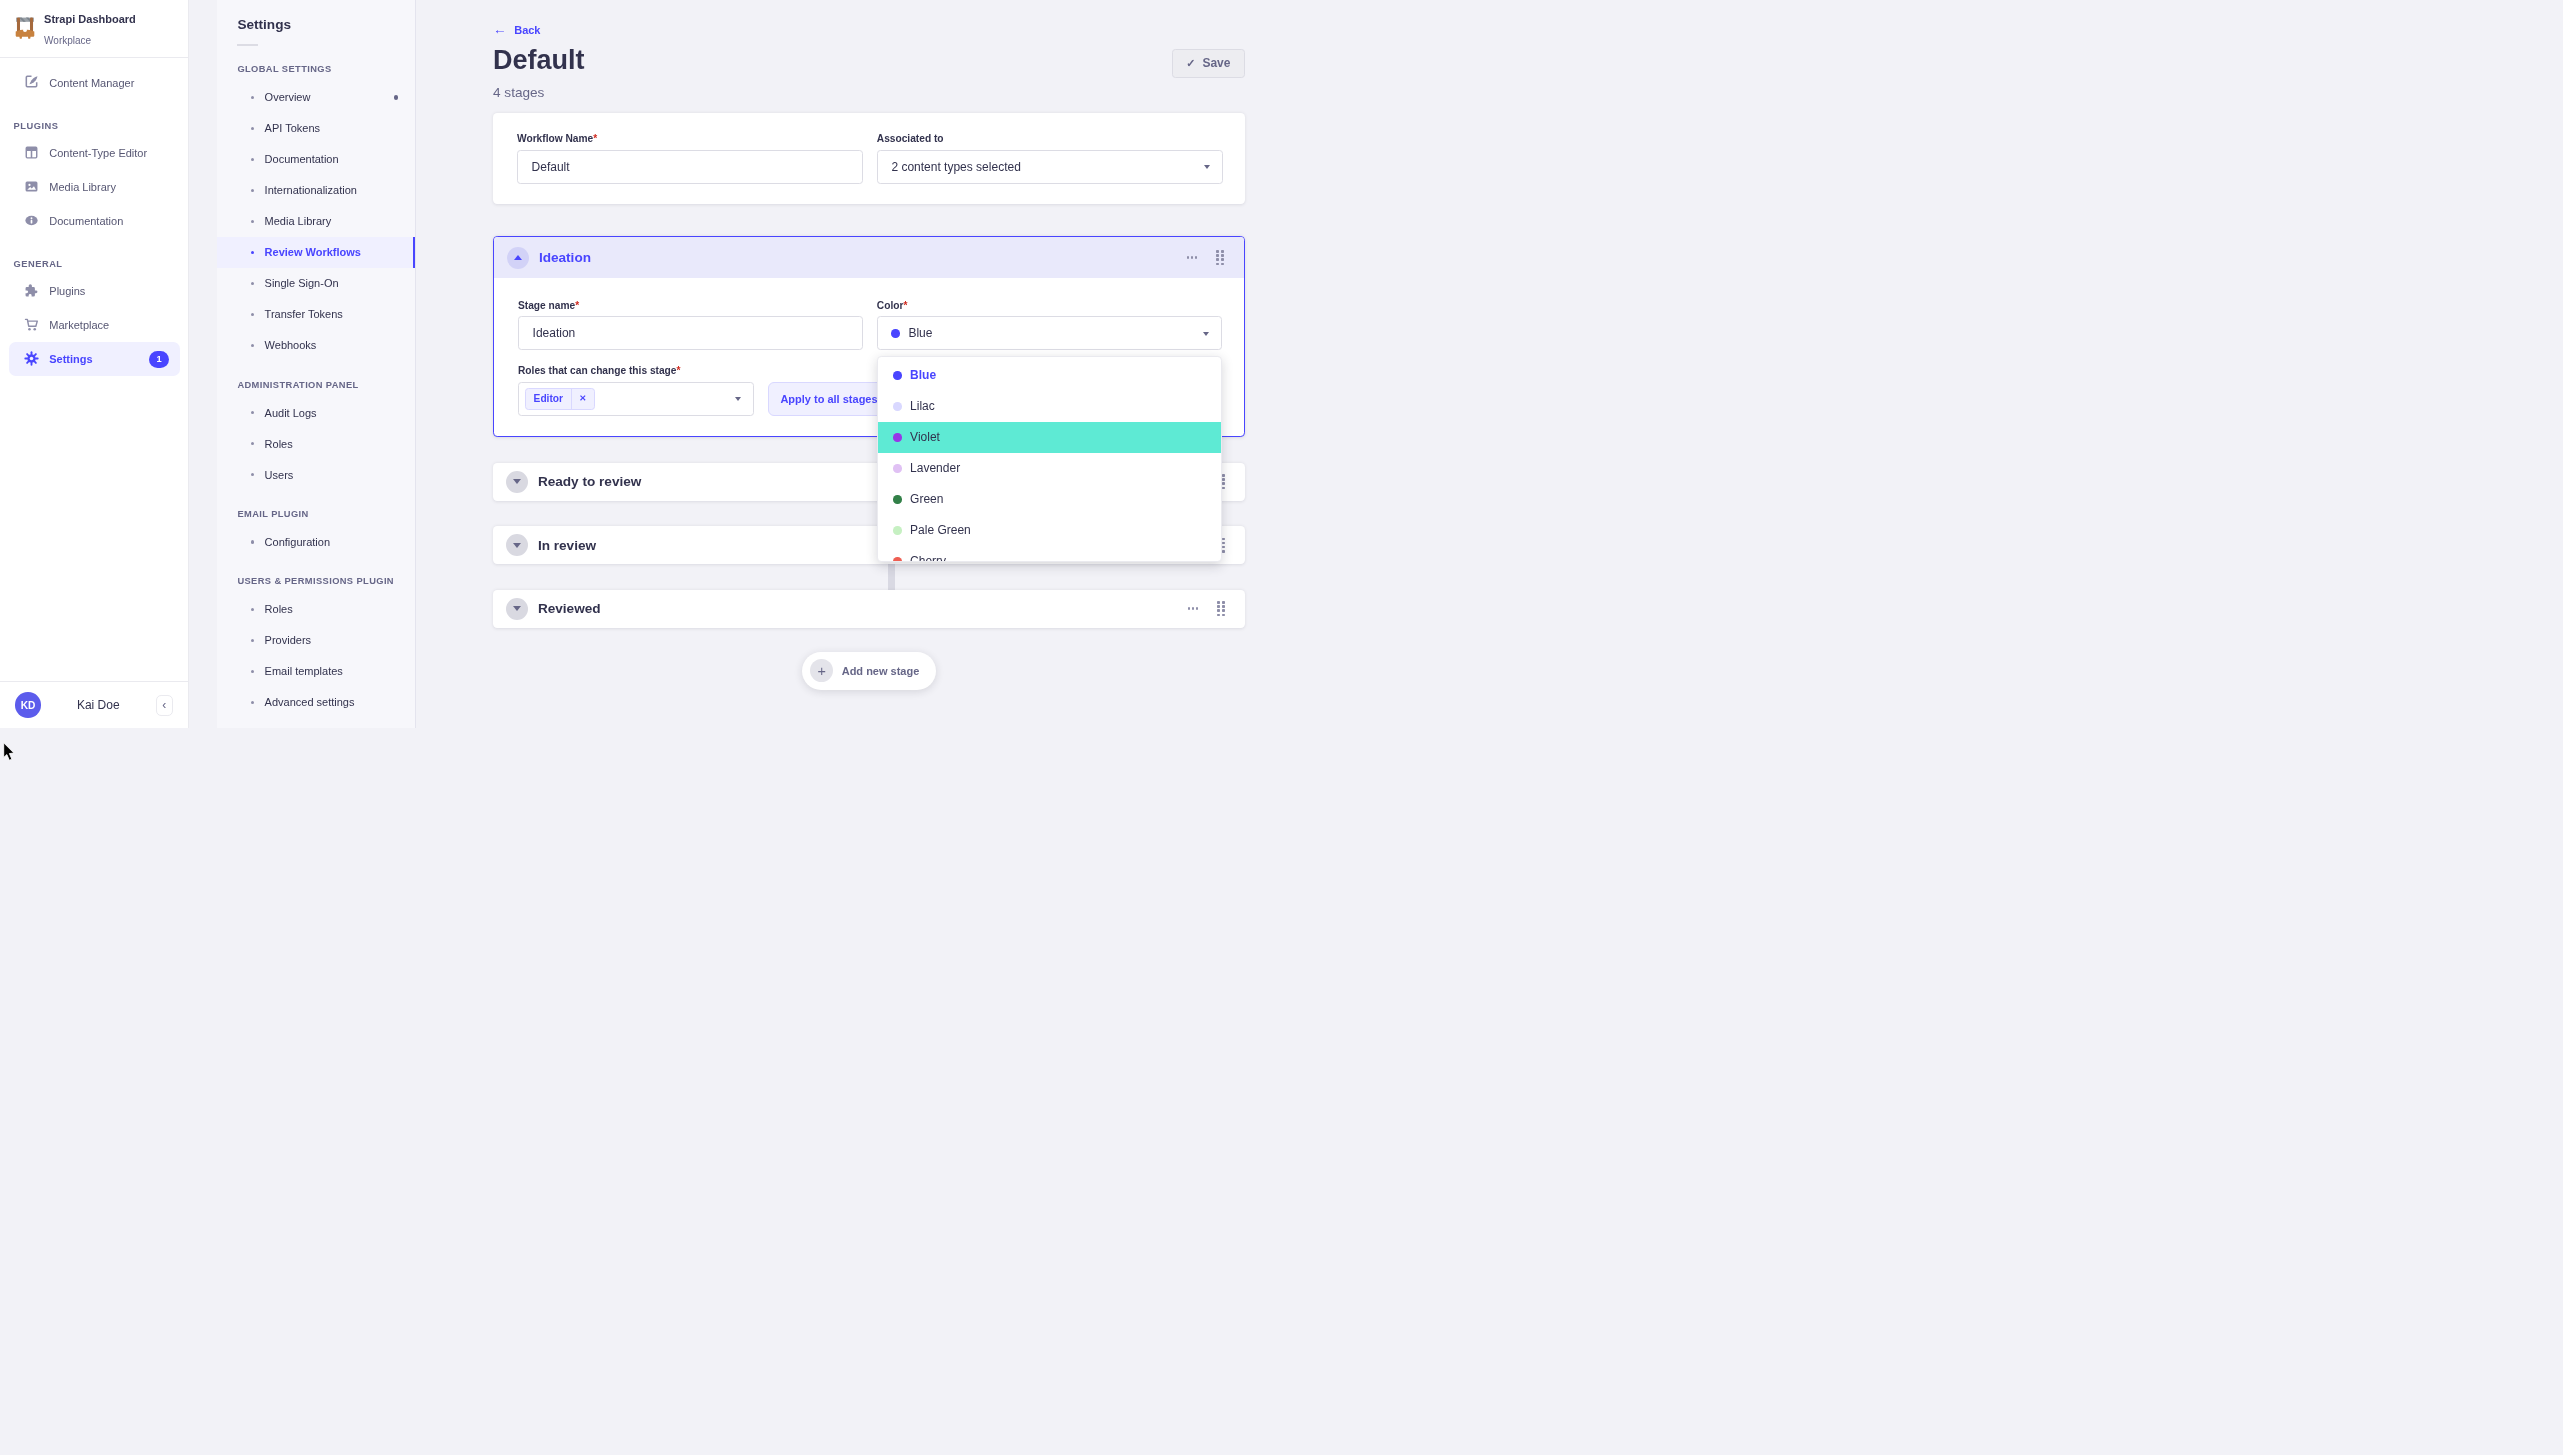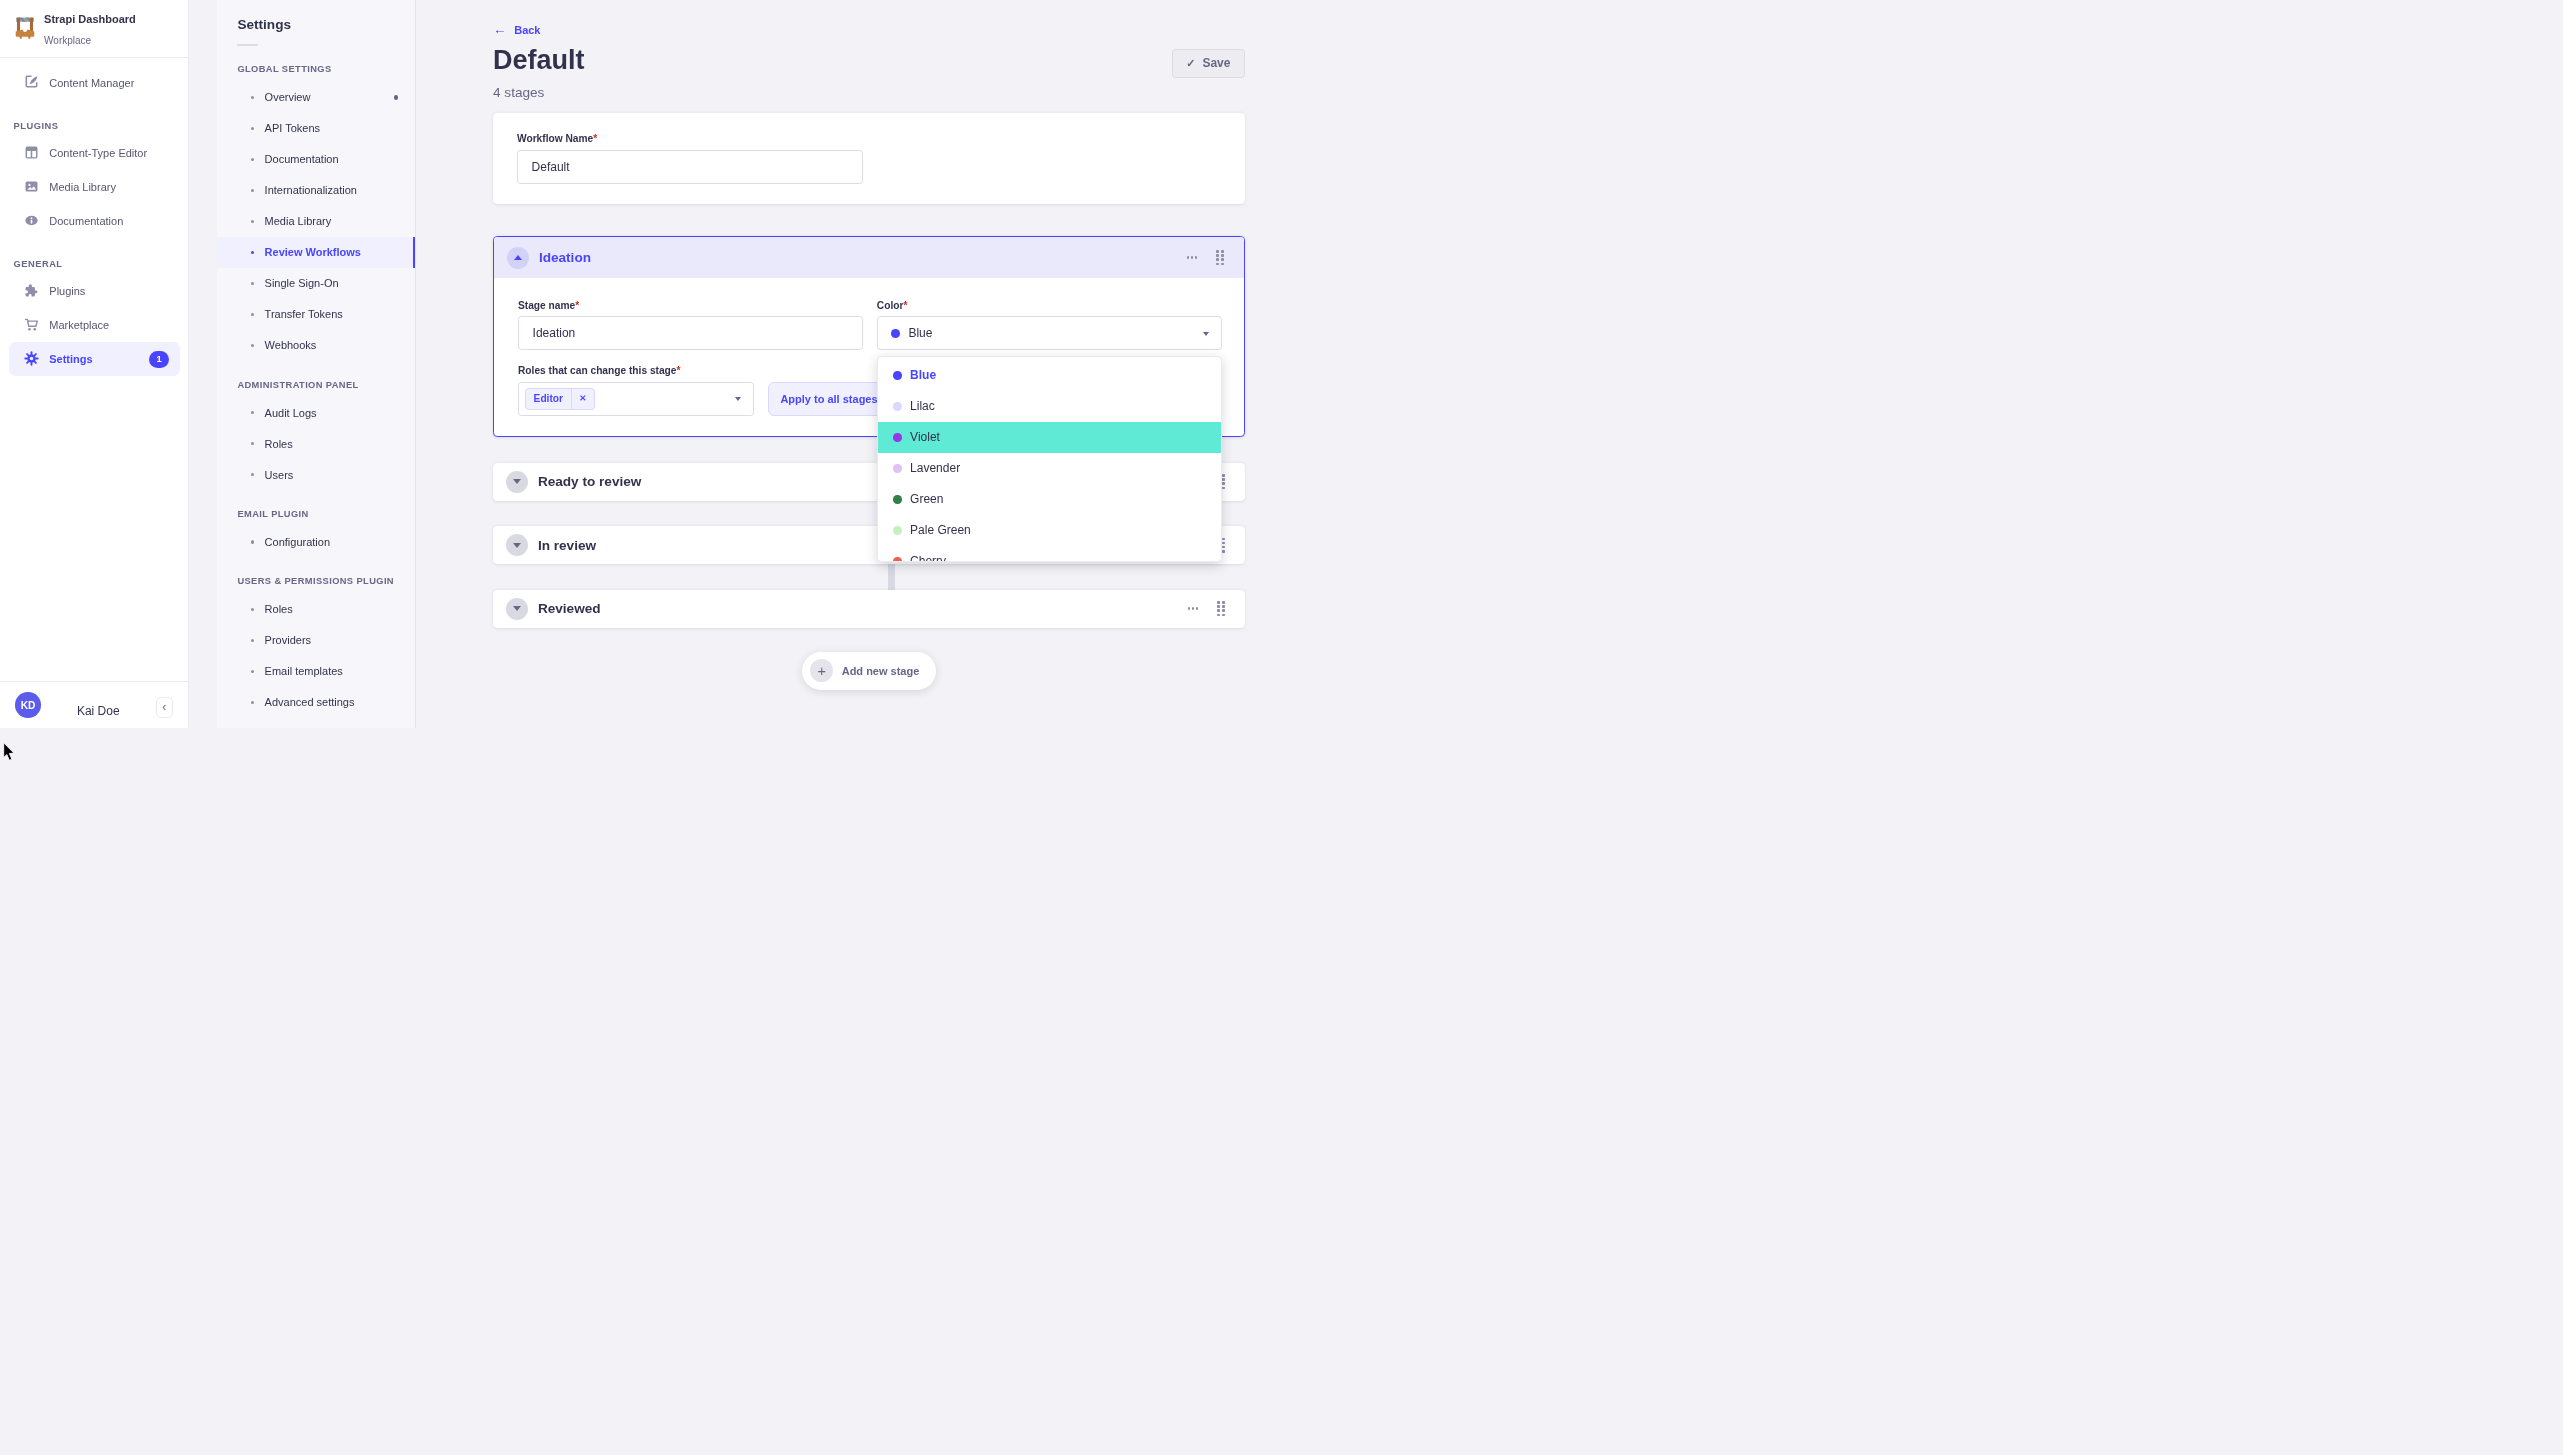--- a/index.html
+++ b/index.html
@@ -15,21 +15,21 @@
   .logo-sub { font-size:10px; color:#666687; margin-top:10px; }
   .hr { height:0.8px; background:#eaeaef; }
   .nav { padding-top:8.5px; }
   .nav-item { height:34px; display:flex; align-items:center; gap:9.3px; padding-left:23px; padding-right:10.2px;
               font-size:11px; font-weight:500; color:#565672; cursor:pointer; }
   .nav-item.active { margin:0 8.5px; padding-left:14.4px; border-radius:6.8px; background:#f0f0ff; color:#4945ff; font-weight:600; }
   .section-label { margin:21px 0 5.1px; padding-left:13.6px; font-size:9.3px; font-weight:700; letter-spacing:0.5px; color:#666687; }
   .badge { margin-left:auto; background:#4945ff; color:#fff; font-size:9.3px; font-weight:600;
            min-width:20.4px; height:17px; border-radius:8.5px; display:flex; align-items:center; justify-content:center; padding:0 6.8px; }
   .sidebar-bottom { margin-top:auto; }
-  .user-row { display:flex; align-items:flex-end; padding:10.2px 15.3px 10.2px 15.3px; }
+  .user-row { display:flex; align-items:center; padding:10.2px 15.3px 10.2px 15.3px; }
   .avatar { width:25.5px; height:25.5px; border-radius:50%; color:#fff; font-size:10.2px; font-weight:700;
             display:flex; align-items:center; justify-content:center; }
   .user-name { flex:1; text-align:center; font-size:12px; color:#32324d; }
   .collapse-btn { width:17px; height:21px; background:#fff; border:0.8px solid #eaeaef; border-radius:5.1px;
                   color:#666687; font-size:12px; display:flex; align-items:center; justify-content:center; cursor:pointer; }
 
   
   .subnav { width:199px; min-width:199px; background:#f7f7fb; border-right:0.8px solid #e4e4ee; padding-top:17px; overflow:hidden; }
   .subnav-title { padding:0 20.4px; font-size:13.6px; font-weight:700; color:#32324d; }
   .subnav-hr { width:20.4px; height:1.7px; background:#dcdce4; margin:12px 20.4px 0; }
@@ -333,20 +333,27 @@
     <div class="page-subtitle">4 stages</div>
 
     
     <div class="form-card">
       <div>
         <div class="field-label">
           <span>Workflow Name</span><span class="req">*</span>
         </div>
         <div class="text-input">
           <span>Default</span>
+        </div>
+      </div>
+      <div>
+        <div class="field-label">Associated to</div>
+        <div class="select">
+          <span>2 content types selected</span>
+          <span class="caret"></span>
         </div>
       </div>
     </div>
 
     
     <div class="stages">
       <div class="v-scrollbar"></div>
 
       <div class="accordion">
         <div class="acc-header">

